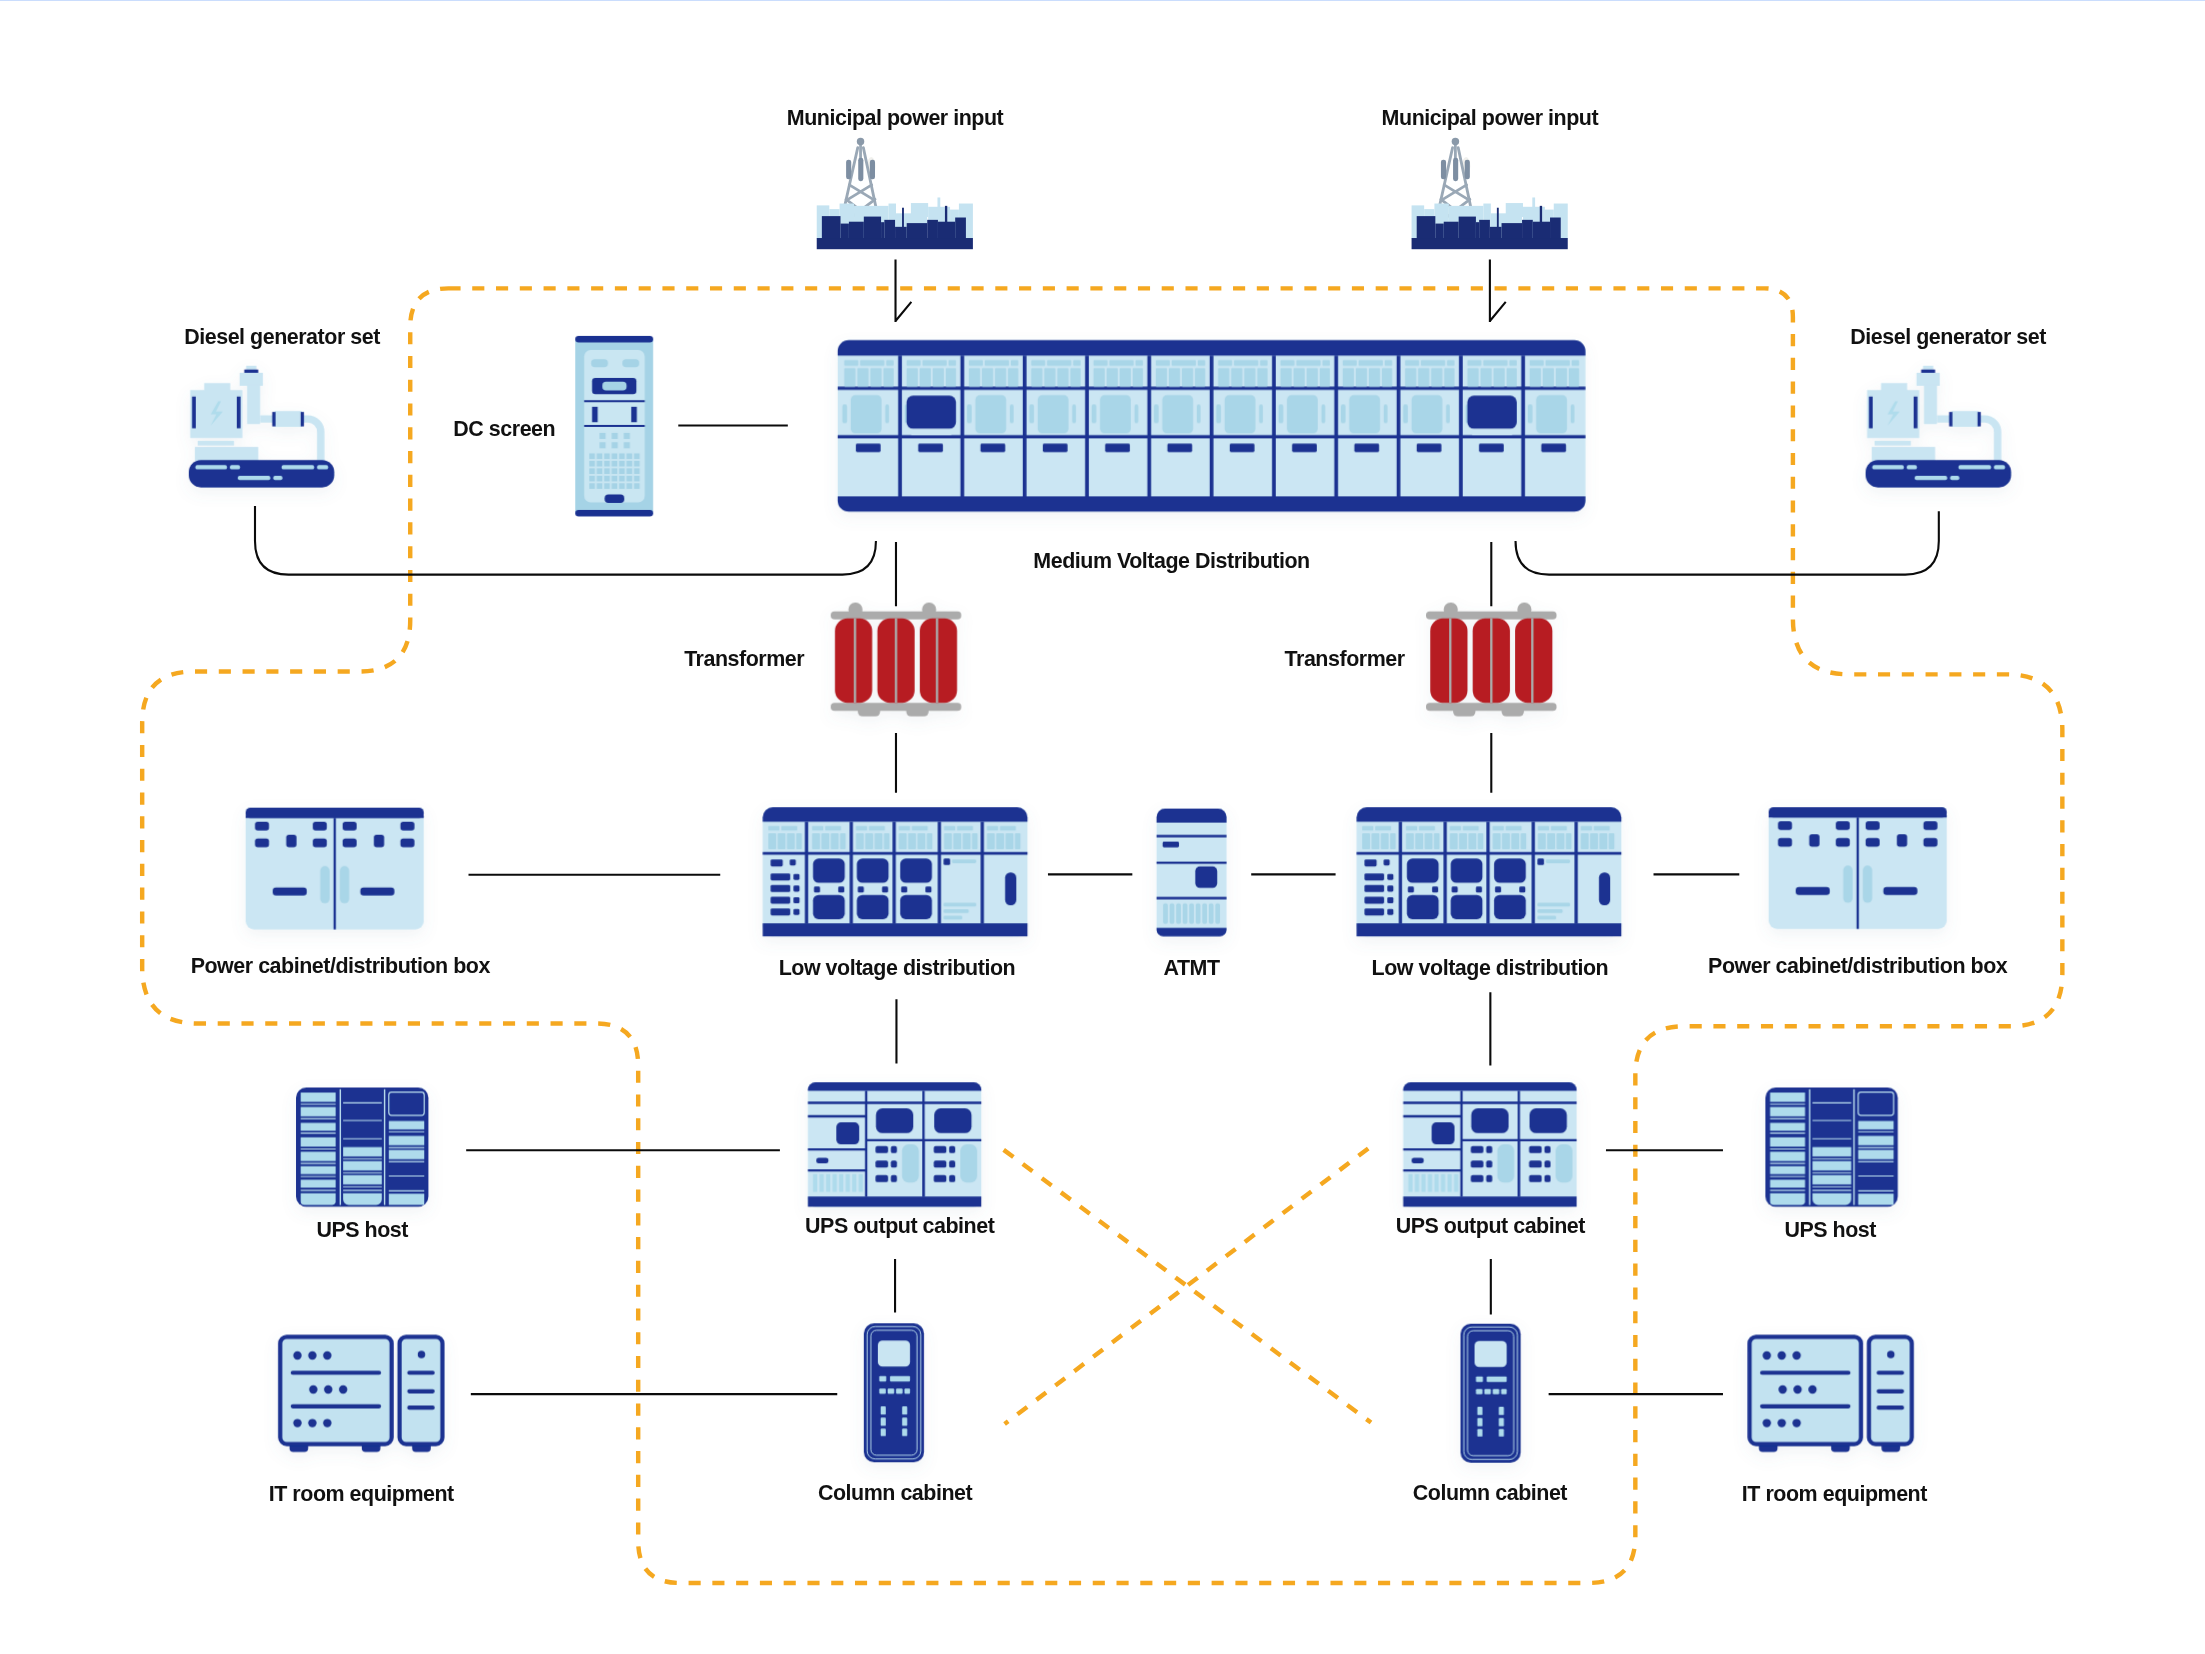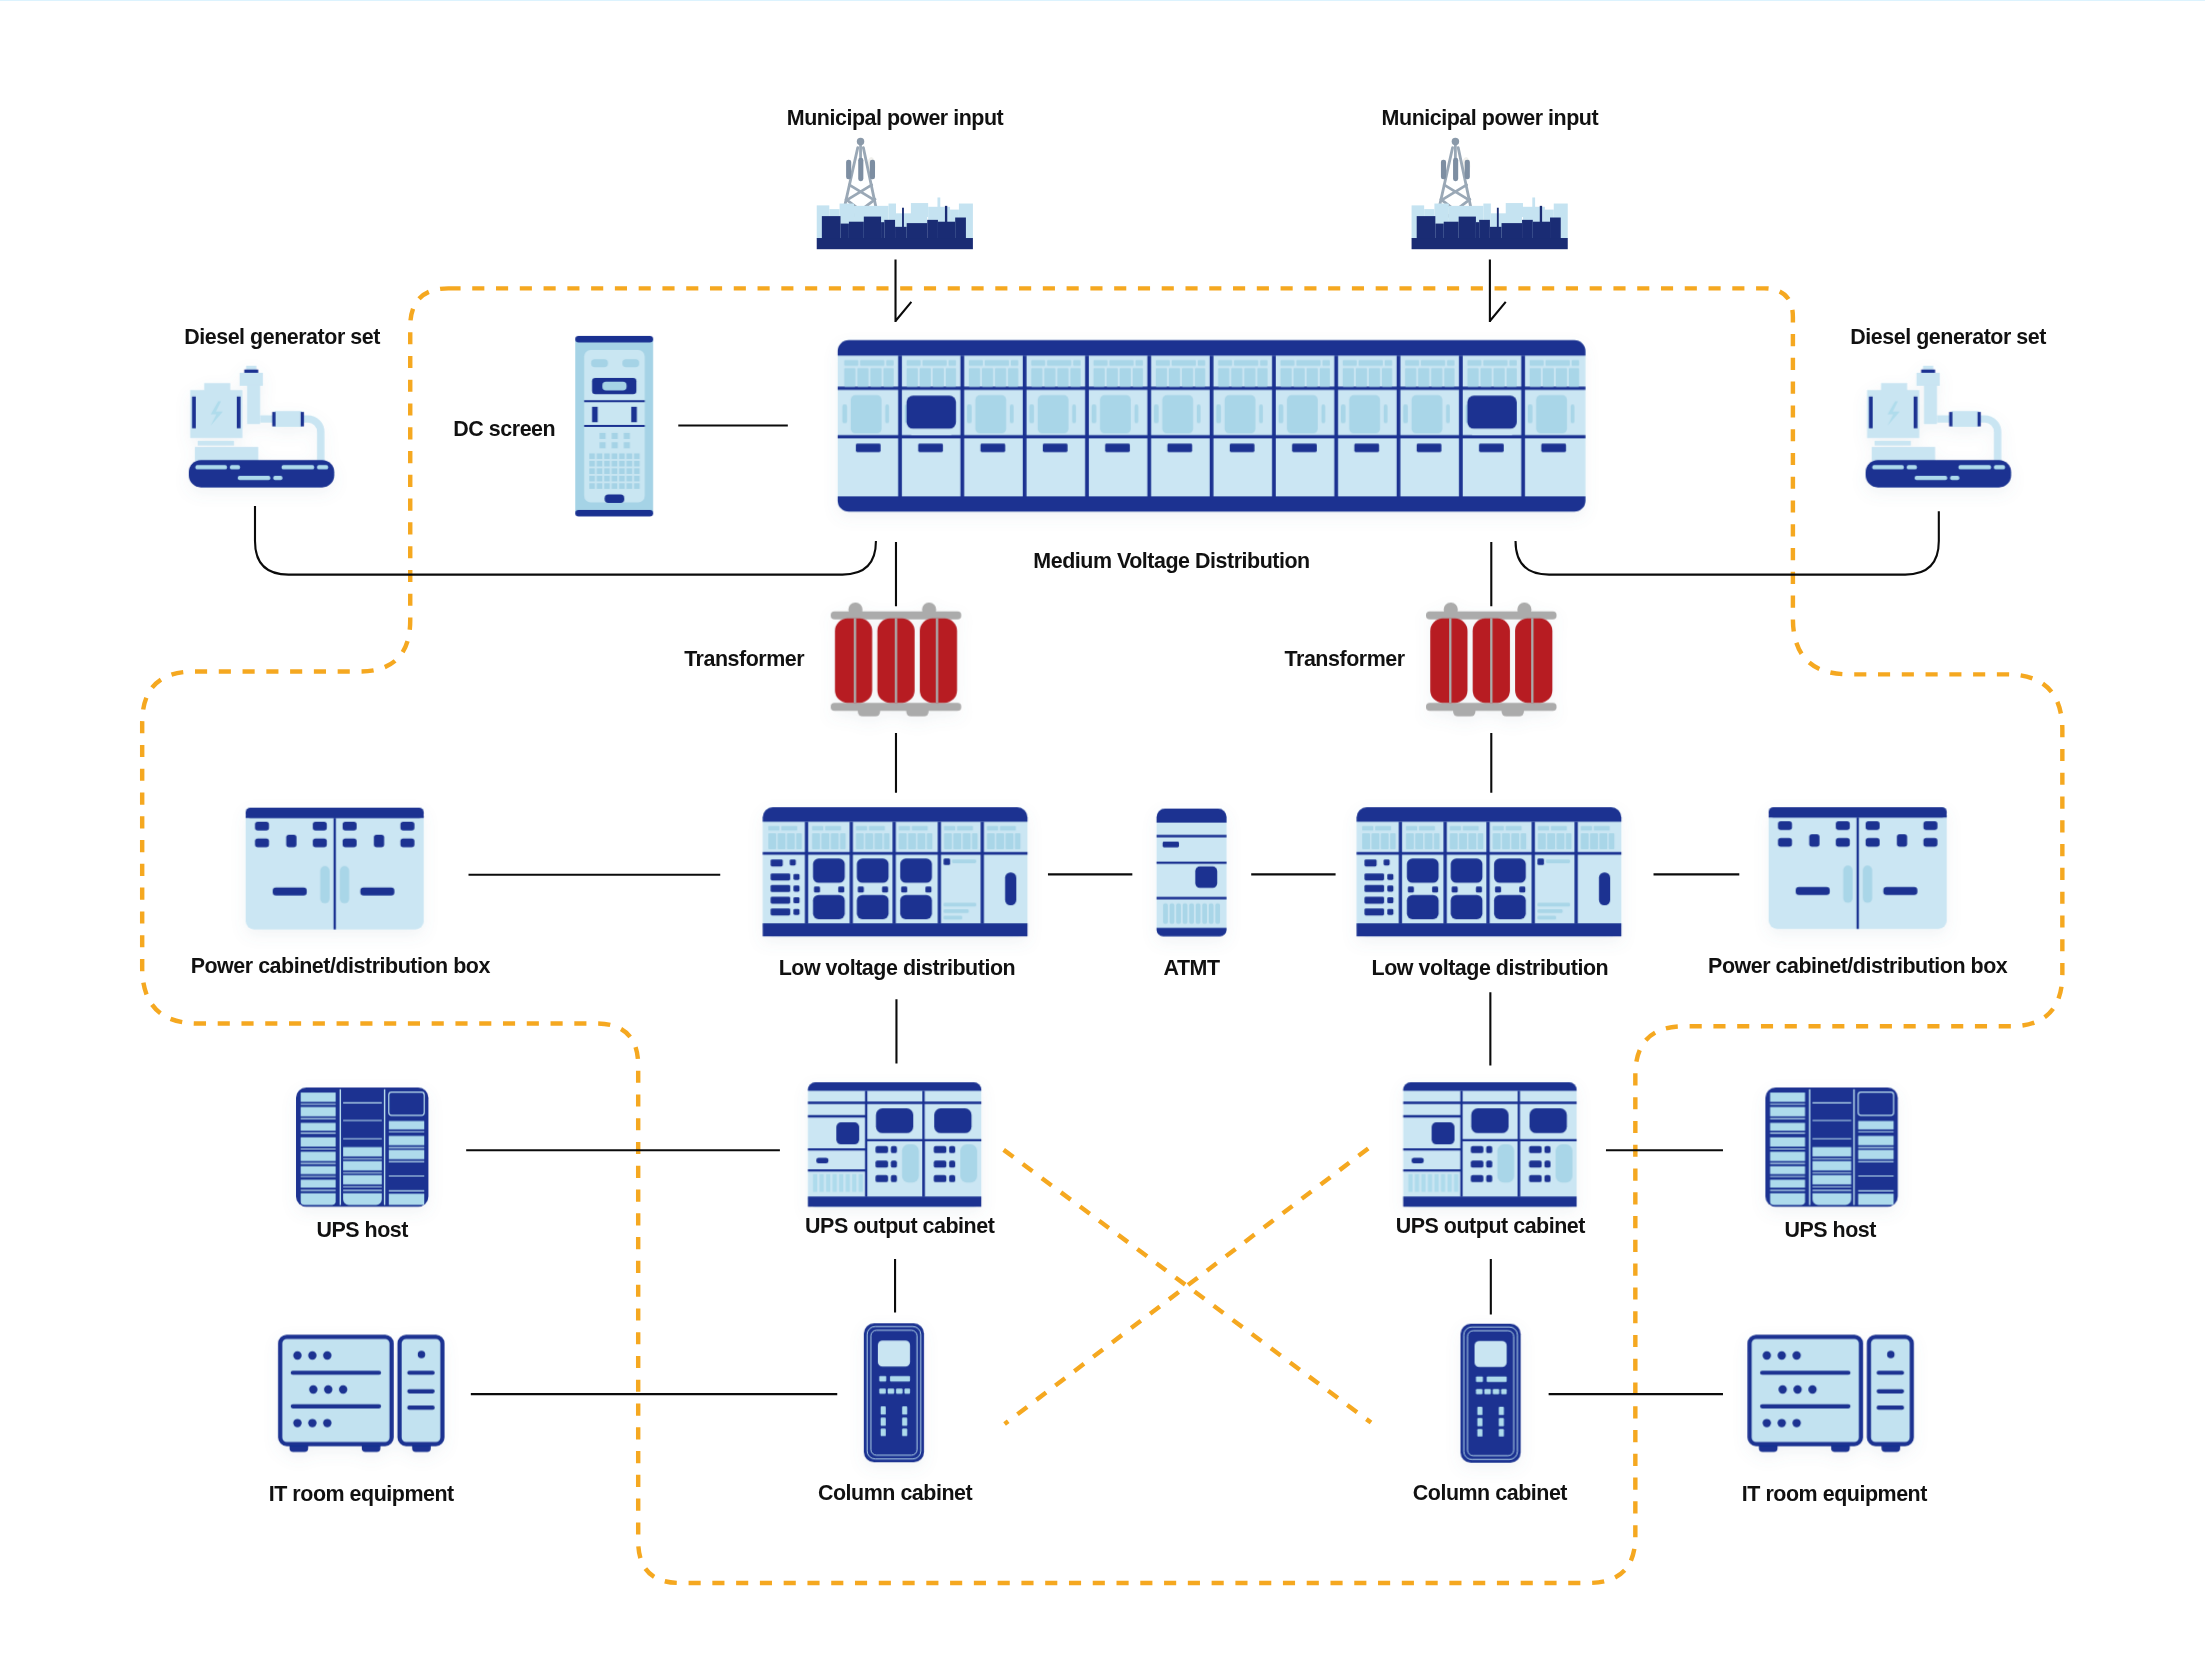--- a/index.html
+++ b/index.html
@@ -1,16 +1,16 @@
 <!DOCTYPE html>
 <html style="font-size:7.5px"><head>
 <meta charset="utf-8">
 <style>
   html,body{margin:0;padding:0;background:#ffffff;}
-  .page{width:2205px;height:1655px;position:relative;background:#7dd3fc;overflow:hidden;}
+  .page{width:2205px;height:1655px;position:relative;background:#3b82f6;overflow:hidden;}
   svg{display:block;}
   text{font-family:"Liberation Sans",sans-serif;font-weight:bold;fill:#111111;}
 </style>
 </head>
 <body>
 <div class="page">
 <svg width="2205" height="1655" viewBox="0 0 4730 3549">
 <defs>
 <filter id="sh" x="-30%" y="-30%" width="160%" height="160%">
   <feDropShadow dx="0" dy="12" stdDeviation="16" flood-color="#6a7d95" flood-opacity="0.09"></feDropShadow>

